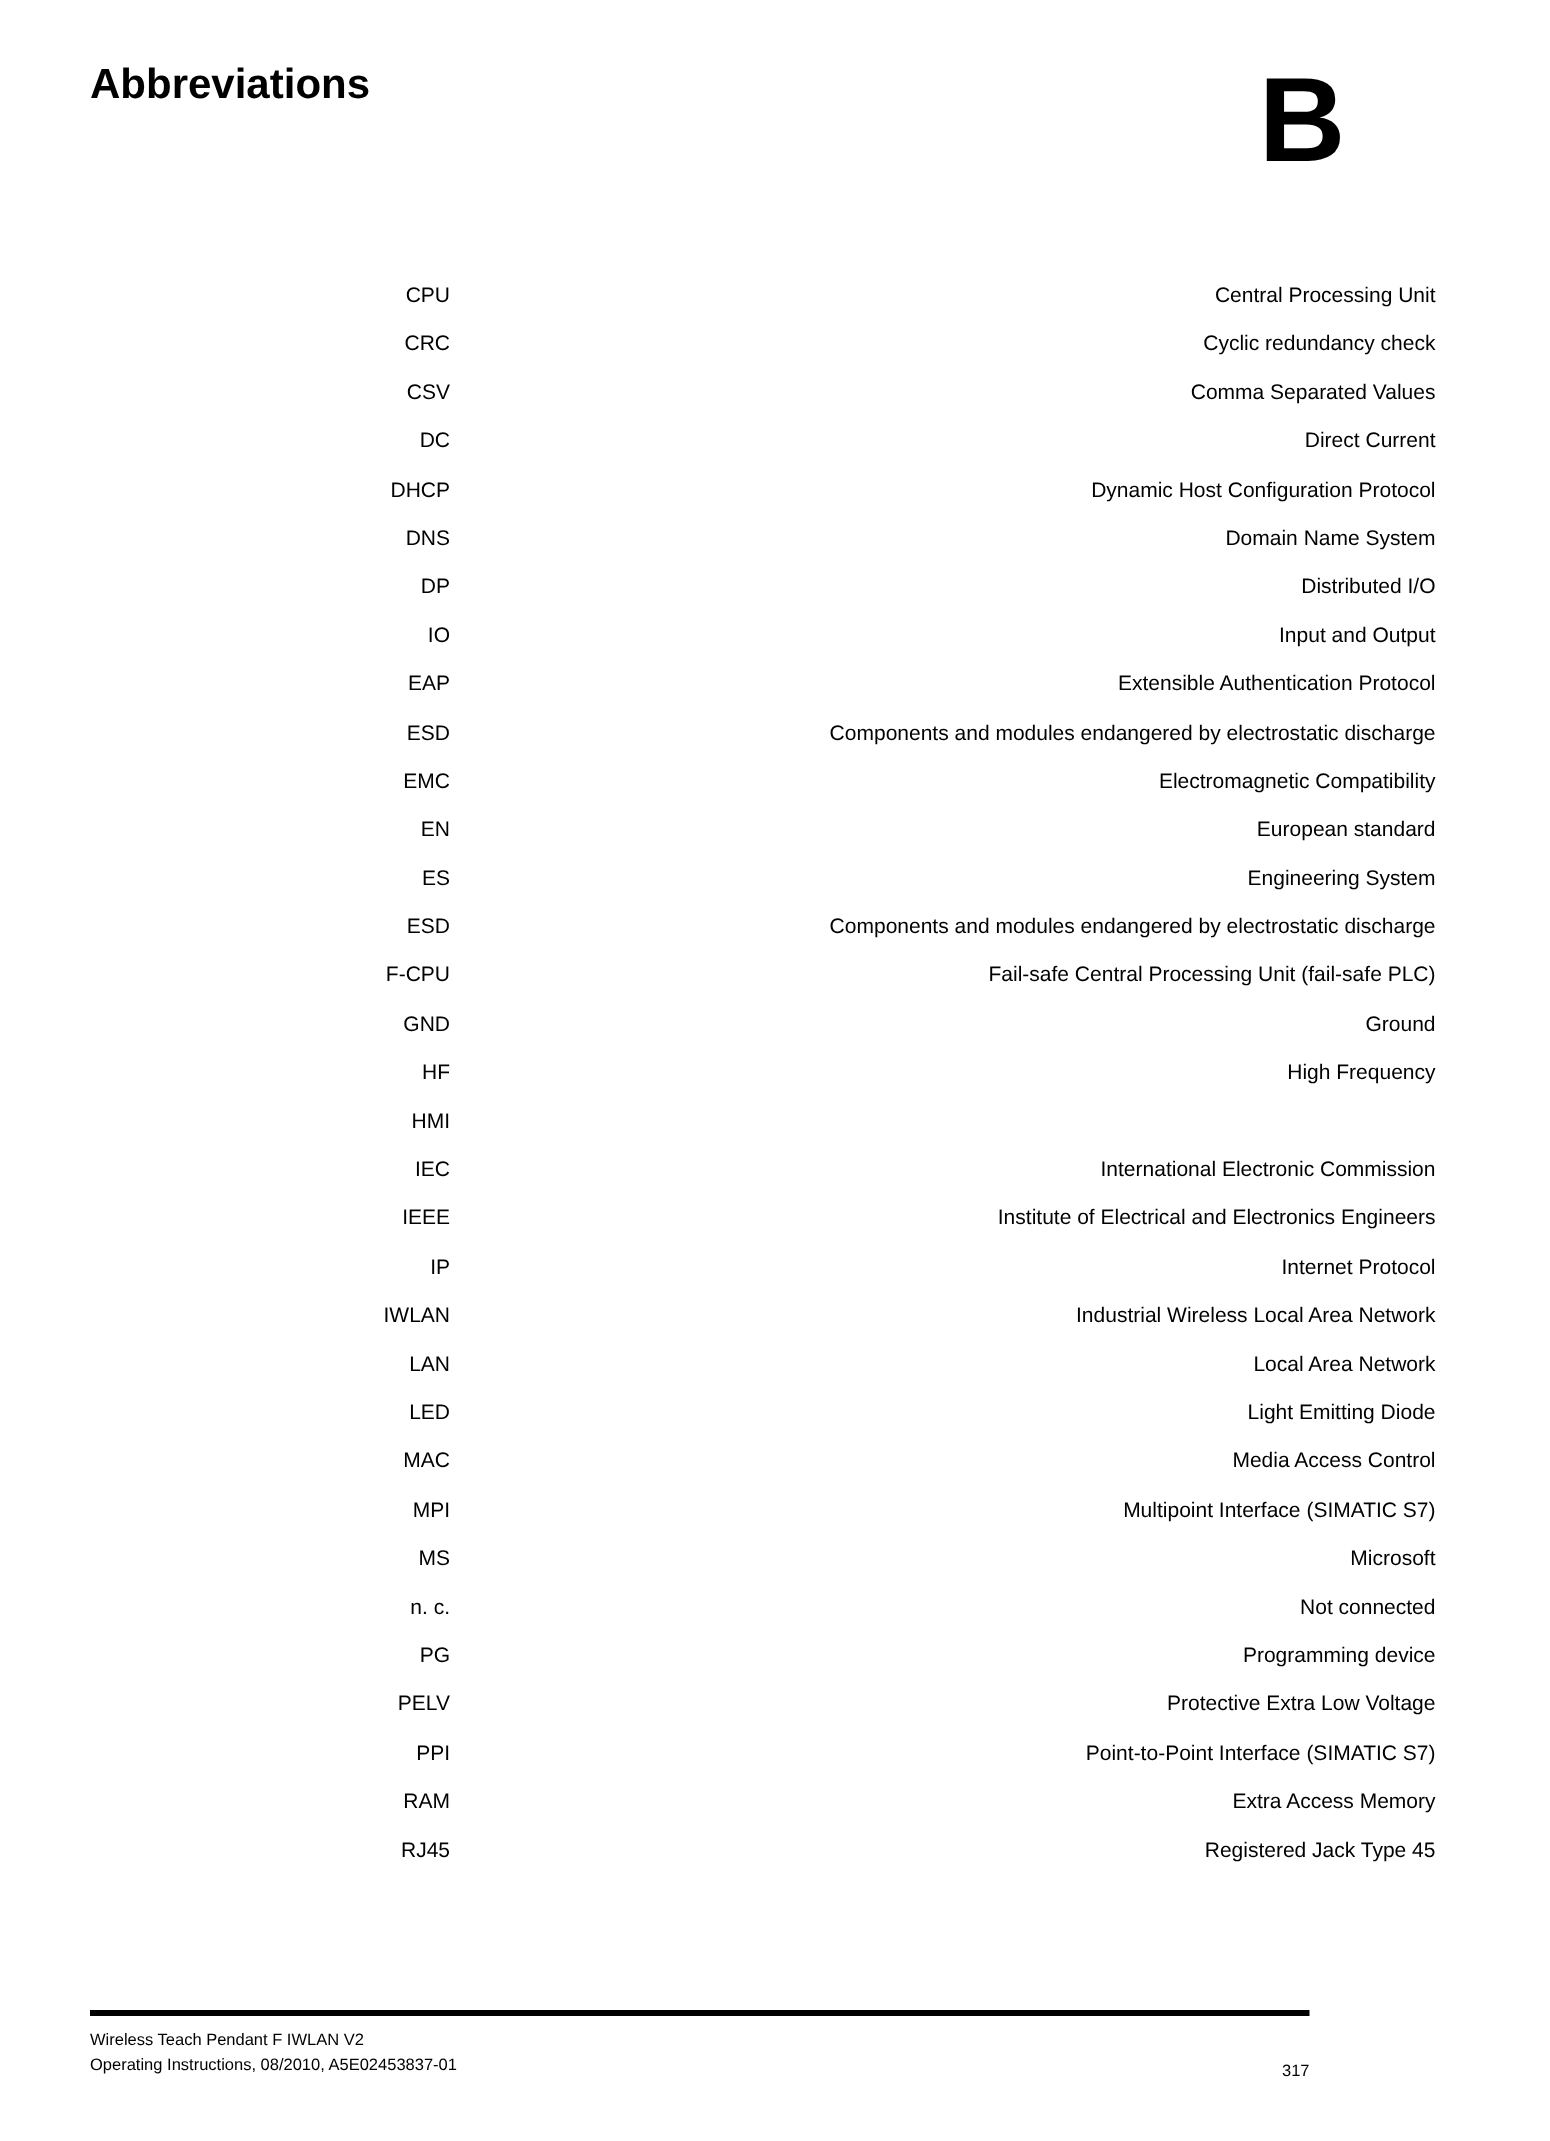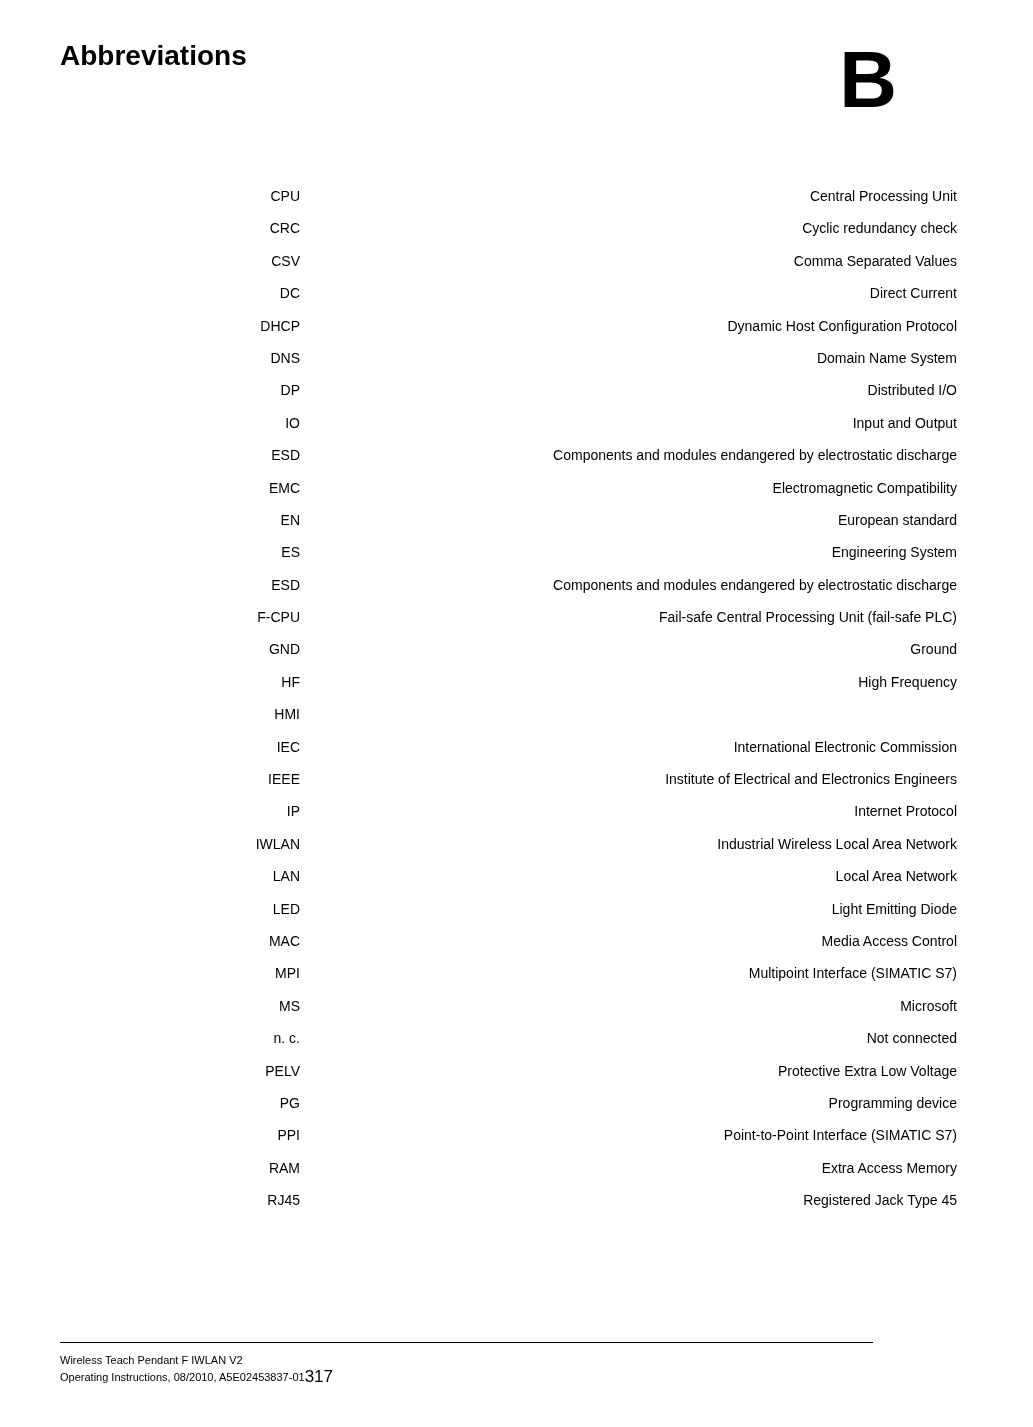--- a/index.html
+++ b/index.html
@@ -71,33 +71,34 @@
       font-size: 14px;
       color: #000000;
     }
 
     .footer {
       position: absolute;
       bottom: 40px;
       left: 60px;
       right: 60px;
       display: flex;
+      justify-content: space-between;
       align-items: flex-end;
-      border-top: 1px solid #000000;
+      border-top: 4px solid #000000;
       padding-top: 8px;
     }
 
     .footer-left {
       font-size: 11px;
       color: #000000;
       line-height: 1.6;
     }
 
     .footer-right {
-      font-size: 17px;
+      font-size: 11px;
       color: #000000;
       margin-top: 16px;
     }
   </style>
 </head>
 <body>
 
 <div class="page-container">
 
   <div class="header">
@@ -132,20 +133,24 @@
       </div>
       <div class="abbrev-row">
         <div class="abbrev-term">DP</div>
         <div class="abbrev-definition">Distributed I/O</div>
       </div>
       <div class="abbrev-row">
         <div class="abbrev-term">IO</div>
         <div class="abbrev-definition">Input and Output</div>
       </div>
       <div class="abbrev-row">
+        <div class="abbrev-term">EAP</div>
+        <div class="abbrev-definition">Extensible Authentication Protocol</div>
+      </div>
+      <div class="abbrev-row">
         <div class="abbrev-term">ESD</div>
         <div class="abbrev-definition">Components and modules endangered by electrostatic discharge</div>
       </div>
       <div class="abbrev-row">
         <div class="abbrev-term">EMC</div>
         <div class="abbrev-definition">Electromagnetic Compatibility</div>
       </div>
       <div class="abbrev-row">
         <div class="abbrev-term">EN</div>
         <div class="abbrev-definition">European standard</div>
@@ -207,26 +212,26 @@
       </div>
       <div class="abbrev-row">
         <div class="abbrev-term">MS</div>
         <div class="abbrev-definition">Microsoft</div>
       </div>
       <div class="abbrev-row">
         <div class="abbrev-term">n. c.</div>
         <div class="abbrev-definition">Not connected</div>
       </div>
       <div class="abbrev-row">
+        <div class="abbrev-term">PG</div>
+        <div class="abbrev-definition">Programming device</div>
+      </div>
+      <div class="abbrev-row">
         <div class="abbrev-term">PELV</div>
         <div class="abbrev-definition">Protective Extra Low Voltage</div>
-      </div>
-      <div class="abbrev-row">
-        <div class="abbrev-term">PG</div>
-        <div class="abbrev-definition">Programming device</div>
       </div>
       <div class="abbrev-row">
         <div class="abbrev-term">PPI</div>
         <div class="abbrev-definition">Point-to-Point Interface (SIMATIC S7)</div>
       </div>
       <div class="abbrev-row">
         <div class="abbrev-term">RAM</div>
         <div class="abbrev-definition">Extra Access Memory</div>
       </div>
       <div class="abbrev-row">

